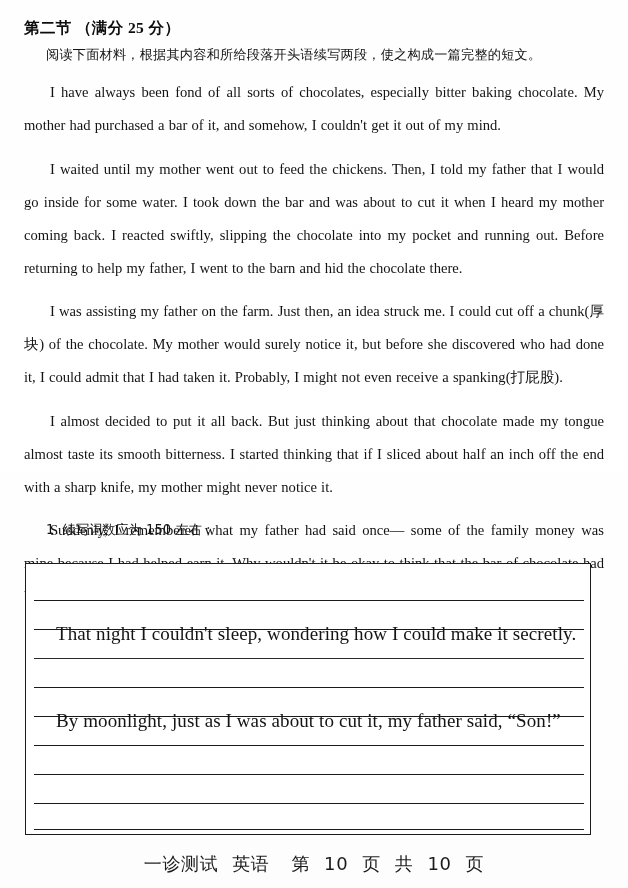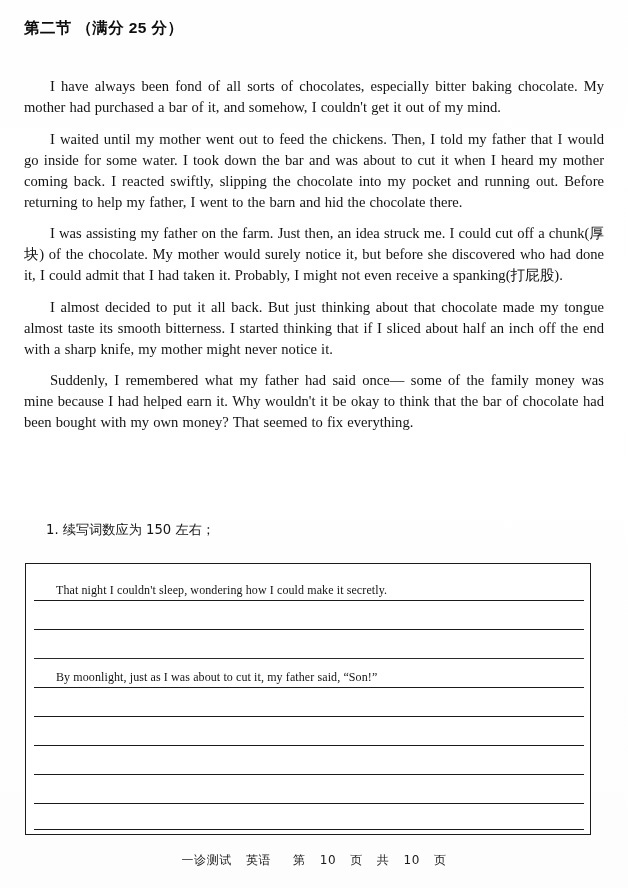--- a/index.html
+++ b/index.html
@@ -23,21 +23,21 @@
     box-sizing: border-box;
     
     background: linear-gradient(180deg, #fefefe 0%, #ffffff 40%, #fdfdfd 100%);
   }
 
   
   .section-head {
     position: absolute;
     left: 24px;
     top: 18px;
-    font-family: Liberation Sans, sans-serif;
+    font-family: Liberation Serif, serif;
     font-weight: bold;
     font-size: 15.5px;
     letter-spacing: 0.4px;
     color: #0d0d0d;
     white-space: nowrap;
   }
 
   
   .cn-lead {
     position: absolute;
@@ -52,21 +52,21 @@
 
   
   .body-text {
     position: absolute;
     left: 24px;
     top: 76px;
     width: 580px;
   }
   .para {
     font-size: 14.6px;
-    line-height: 21px;
+    line-height: 33px;
     text-align: justify;
     text-align-last: left;
     text-indent: 26px;
     margin: 0 0 10.5px 0;
     color: #131313;
     word-spacing: 0.5px;
   }
   .para.last-para {
     margin-bottom: 0;
   }
@@ -107,48 +107,50 @@
     width: 550px;
     height: 0;
     border-bottom: 1.4px solid #1a1a1a;
   }
   .rule.soft {
     border-bottom-color: #2a2a2a;
   }
   .hand {
     position: absolute;
     left: 30px;
-    font-size: 12px;
+    font-size: 19px;
     color: #141414;
     white-space: nowrap;
     letter-spacing: 0.1px;
+    margin-top: 40px;
   }
 
   
   .footer {
     position: absolute;
     left: 0;
     top: 852px;
     width: 628px;
     text-align: center;
     font-family: "DejaVu Sans", sans-serif;
-    font-size: 12px;
+    font-size: 18px;
     color: #1a1a1a;
     letter-spacing: 0.6px;
   }
   .footer .gap { display: inline-block; width: 14px; }
   .footer .gap-lg { display: inline-block; width: 22px; }
 </style>
 </head>
 <body>
 
 <div class="page">
 
   <div class="section-head">第二节 （满分 25 分）</div>
 
+  <div class="cn-lead">阅读下面材料，根据其内容和所给段落开头语续写两段，使之构成一篇完整的短文。</div>
 
   <div class="body-text">
     <p class="para">I have always been fond of all sorts of chocolates, especially bitter baking chocolate. My mother had purchased a bar of it, and somehow, I couldn't get it out of my mind.</p>
     <p class="para">I waited until my mother went out to feed the chickens. Then, I told my father that I would go inside for some water. I took down the bar and was about to cut it when I heard my mother coming back. I reacted swiftly, slipping the chocolate into my pocket and running out. Before returning to help my father, I went to the barn and hid the chocolate there.</p>
     <p class="para">I was assisting my father on the farm. Just then, an idea struck me. I could cut off a chunk(厚块) of the chocolate. My mother would surely notice it, but before she discovered who had done it, I could admit that I had taken it. Probably, I might not even receive a spanking(打屁股).</p>
     <p class="para">I almost decided to put it all back. But just thinking about that chocolate made my tongue almost taste its smooth bitterness. I started thinking that if I sliced about half an inch off the end with a sharp knife, my mother might never notice it.</p>
     <p class="para last-para">Suddenly, I remembered what my father had said once— some of the family money was mine because I had helped earn it. Why wouldn't it be okay to think that the bar of chocolate had been bought with my own money? That seemed to fix everything.</p>
   </div>
 
   <div class="req req-1">1. 续写词数应为 150 左右；</div>

